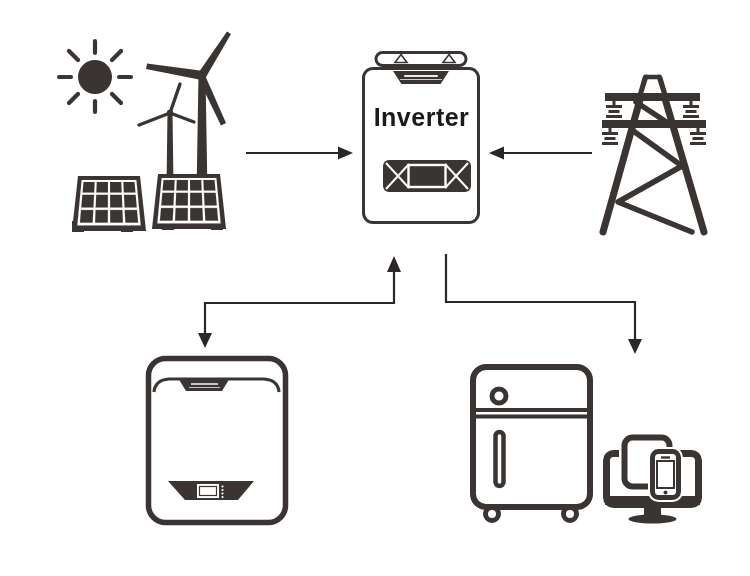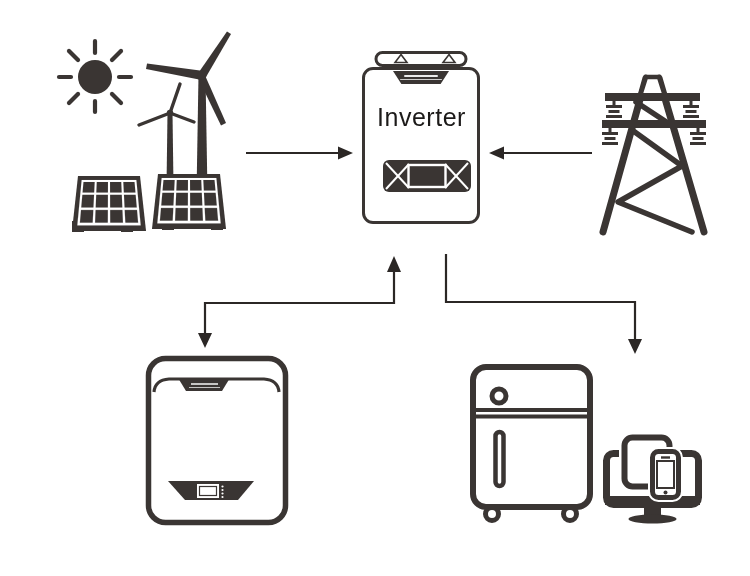--- a/index.html
+++ b/index.html
@@ -20,21 +20,21 @@
   .arrow-stroke{stroke:var(--arrow);stroke-width:2.2;fill:none;}
   .arrow-head{fill:var(--arrow);stroke:none;}
 
   
   .inverter-body{
     left:362px;top:67px;width:118px;height:157px;box-sizing:border-box;
     border:3px solid var(--icon);border-radius:11px;background:#fff;
   }
   .inverter-title{
     left:362px;top:103px;width:119px;text-align:center;
-    font-size:25px;font-weight:normal;color:var(--text);letter-spacing:0.5px;
+    font-size:25px;font-weight:bold;color:var(--text);letter-spacing:0.5px;
   }
   .inverter-brand{
     left:393px;top:71px;width:56px;height:13px;background:var(--icon);
     clip-path:polygon(0 0,100% 0,85% 100%,15% 100%);
     display:flex;flex-direction:column;align-items:center;justify-content:center;gap:2px;
   }
   .brandline1{width:34px;height:2px;background:#fff;opacity:.9;border-radius:1px;}
   .brandline2{width:42px;height:1.5px;background:#fff;opacity:.75;border-radius:1px;}
 
   

